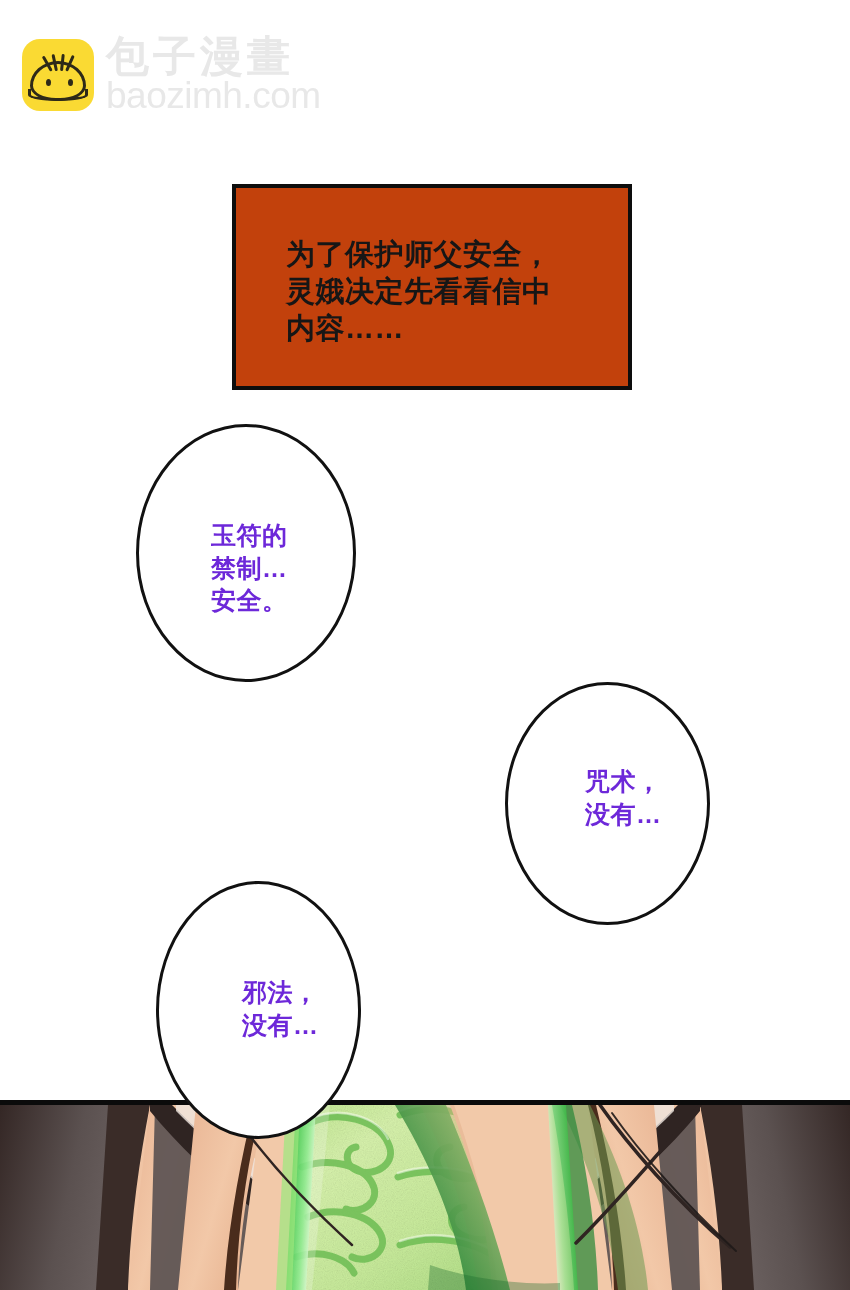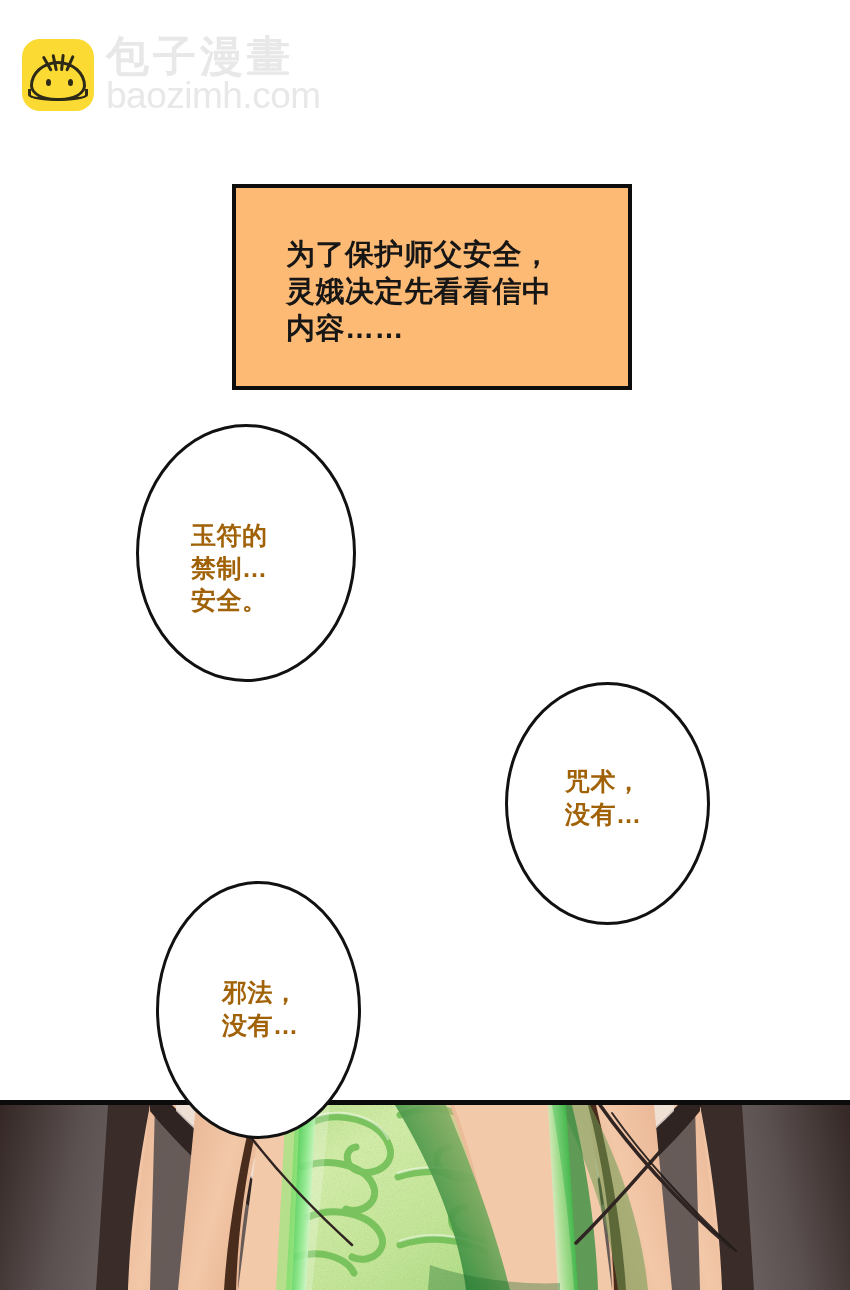--- a/index.html
+++ b/index.html
@@ -89,21 +89,21 @@
     line-height:1.05;
     margin-top:-2px;
     white-space:nowrap;
   }
 
   
   .narration-box {
     position:absolute;
     left:232px; top:184px;
     width:400px; height:206px;
-    background:#fdba74;
+    background:#c2410c;
     border:4px solid #0d0d0d;
   }
   .narration-text {
     position:absolute;
     left:50px; top:48px;
     font-size:29px;
     font-weight:700;
     color:#161616;
     line-height:1.28;
     letter-spacing:0.5px;
@@ -114,24 +114,25 @@
   .bubble {
     position:absolute;
     background:#ffffff;
     border:3px solid #111111;
     border-radius:50%;
   }
   .bubble-text {
     position:absolute;
     font-size:25px;
     font-weight:700;
-    color:#a16207;
+    color:#6d28d9;
     line-height:1.3;
     letter-spacing:0.5px;
     white-space:pre-line;
+    margin-left:20px;
   }
   #bubble-1 { left:136px; top:424px; width:220px; height:258px; z-index:6; }
   #bubble-1 .bubble-text { left:52px; top:92px; }
 
   #bubble-2 { left:505px; top:682px; width:205px; height:243px; z-index:6; }
   #bubble-2 .bubble-text { left:57px; top:80px; }
 
   #bubble-3 { left:156px; top:881px; width:205px; height:258px; z-index:8; }
   #bubble-3 .bubble-text { left:63px; top:92px; }
 

